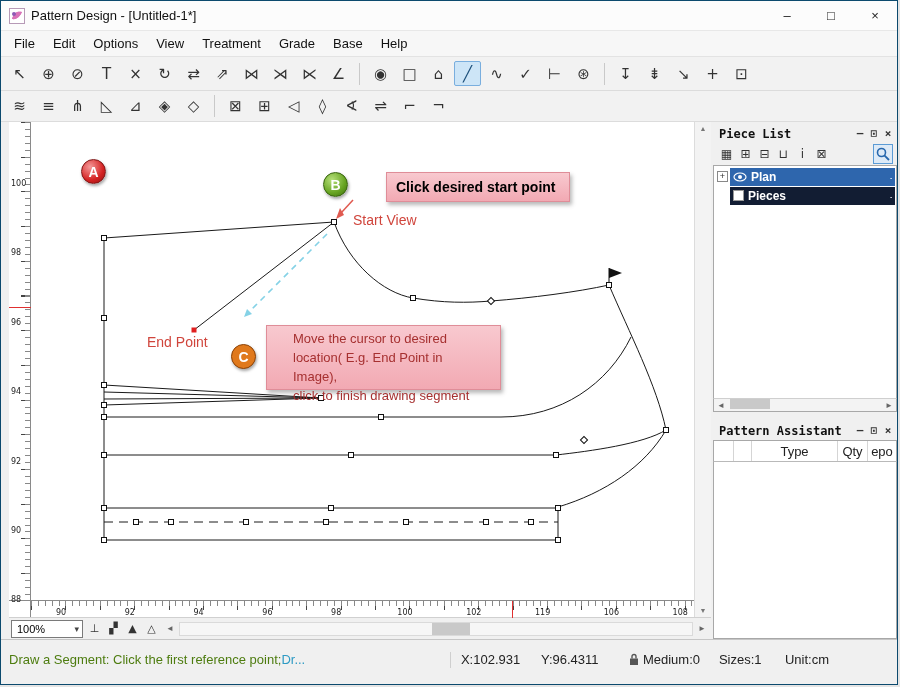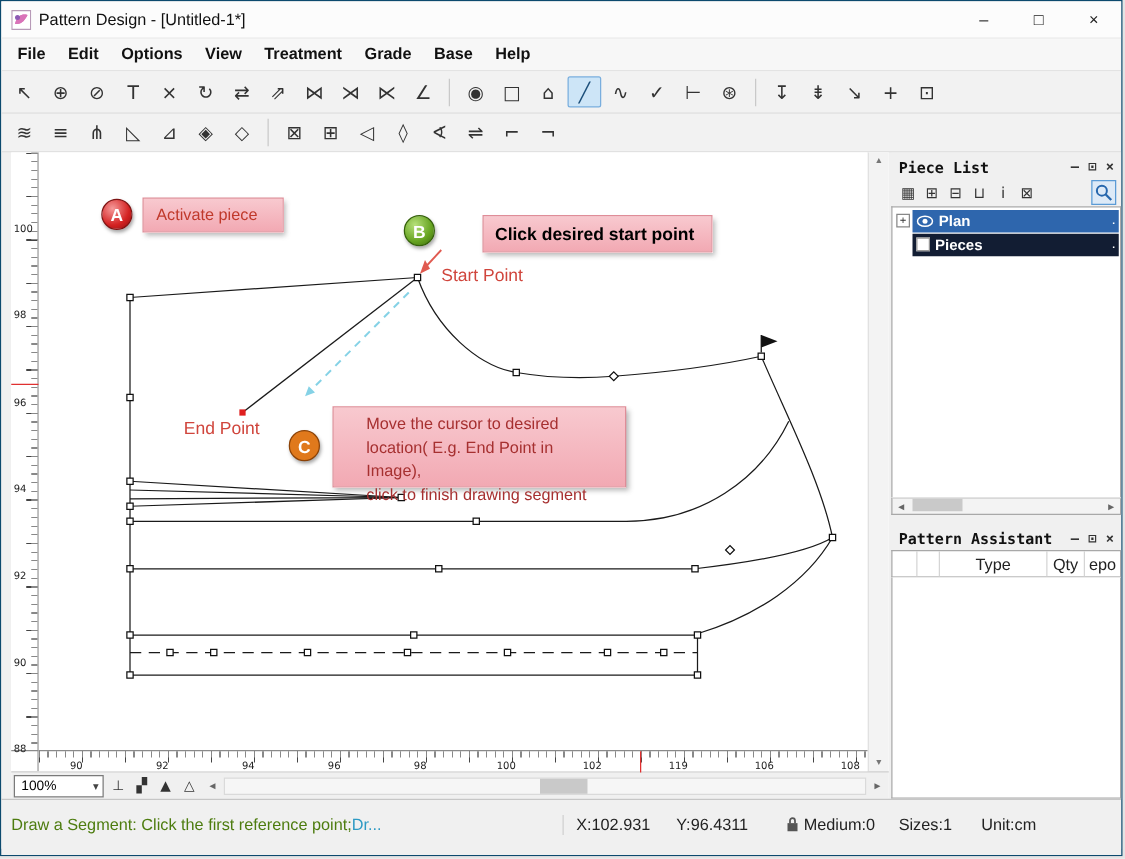--- a/index.html
+++ b/index.html
@@ -9,22 +9,22 @@
 
   
   .titlebar { height:30px; background:#fcfcfc; display:flex; align-items:center;
               padding-left:8px; border-bottom:1px solid #e8e8e8; flex:0 0 auto; }
   .titlebar .app-icon { width:16px; height:16px; margin-right:6px; }
   .titlebar .title { font-size:13px; color:#111; }
   .win-controls { margin-left:auto; display:flex; height:30px; }
   .win-btn { width:44px; text-align:center; line-height:30px; font-size:13px; color:#222; cursor:default; }
 
   
-  .menubar { height:26px; background:#f7f7f7; display:flex; align-items:flex-end; padding-left:4px;
-             border-bottom:1px solid #e3e3e3; flex:0 0 auto;font-weight:bold; }
+  .menubar { height:26px; background:#f7f7f7; display:flex; align-items:flex-start; padding-left:4px;
+             border-bottom:1px solid #e3e3e3; flex:0 0 auto; }
   .menu-item { padding:0 9px; font-size:13px; color:#111; line-height:26px; }
 
   
   .toolbar { display:flex; align-items:center; background:#f2f2f2; padding:2px 4px;
              border-bottom:1px solid #dcdcdc; flex:0 0 auto; }
   .toolbar.row1 { height:34px; }
   .toolbar.row2 { height:31px; }
   .tb-btn { width:27px; height:25px; margin:0 1px; display:flex; align-items:center; justify-content:center;
             font-size:15px; color:#333; border:1px solid transparent; border-radius:2px;
             font-family:"DejaVu Sans","DejaVu Sans Mono",sans-serif; }
@@ -281,24 +281,23 @@
           <rect x="160.5" y="205.5" width="5" height="5" fill="#e02020"></rect>
           <path d="M578,146 l 13,5 -13,5 z" fill="#111"></path>
           <path d="M578,146 v 14" stroke="#111" stroke-width="1"></path>
           <path d="M322,78 L310,91" stroke="#e05a50" stroke-width="1.5"></path>
           <polygon points="305,97 313,93 309,86" fill="#e05a50"></polygon>
           <path d="M296,112 L219,189" stroke="#85d2e6" stroke-width="1.6" stroke-dasharray="6,5"></path>
           <polygon points="213,195 221,192 216,187" fill="#85d2e6"></polygon>
         </svg>
 
         <div class="badge badge-a">A</div>
-        <div class="callout callout-a">Activate piece</div>
         <div class="badge badge-b">B</div>
         <div class="callout callout-b">Click desired start point</div>
-        <div class="pt-label start-label">Start Point</div>
+        <div class="pt-label start-label">Start View</div>
         <div class="pt-label end-label">End Point</div>
         <div class="badge badge-c">C</div>
         <div class="callout callout-c">
           <div>Move the cursor to desired</div>
           <div>location( E.g. End Point in Image),</div>
           <div>click to finish drawing segment</div>
         </div>
       </div>
 
       <div class="vscroll">

